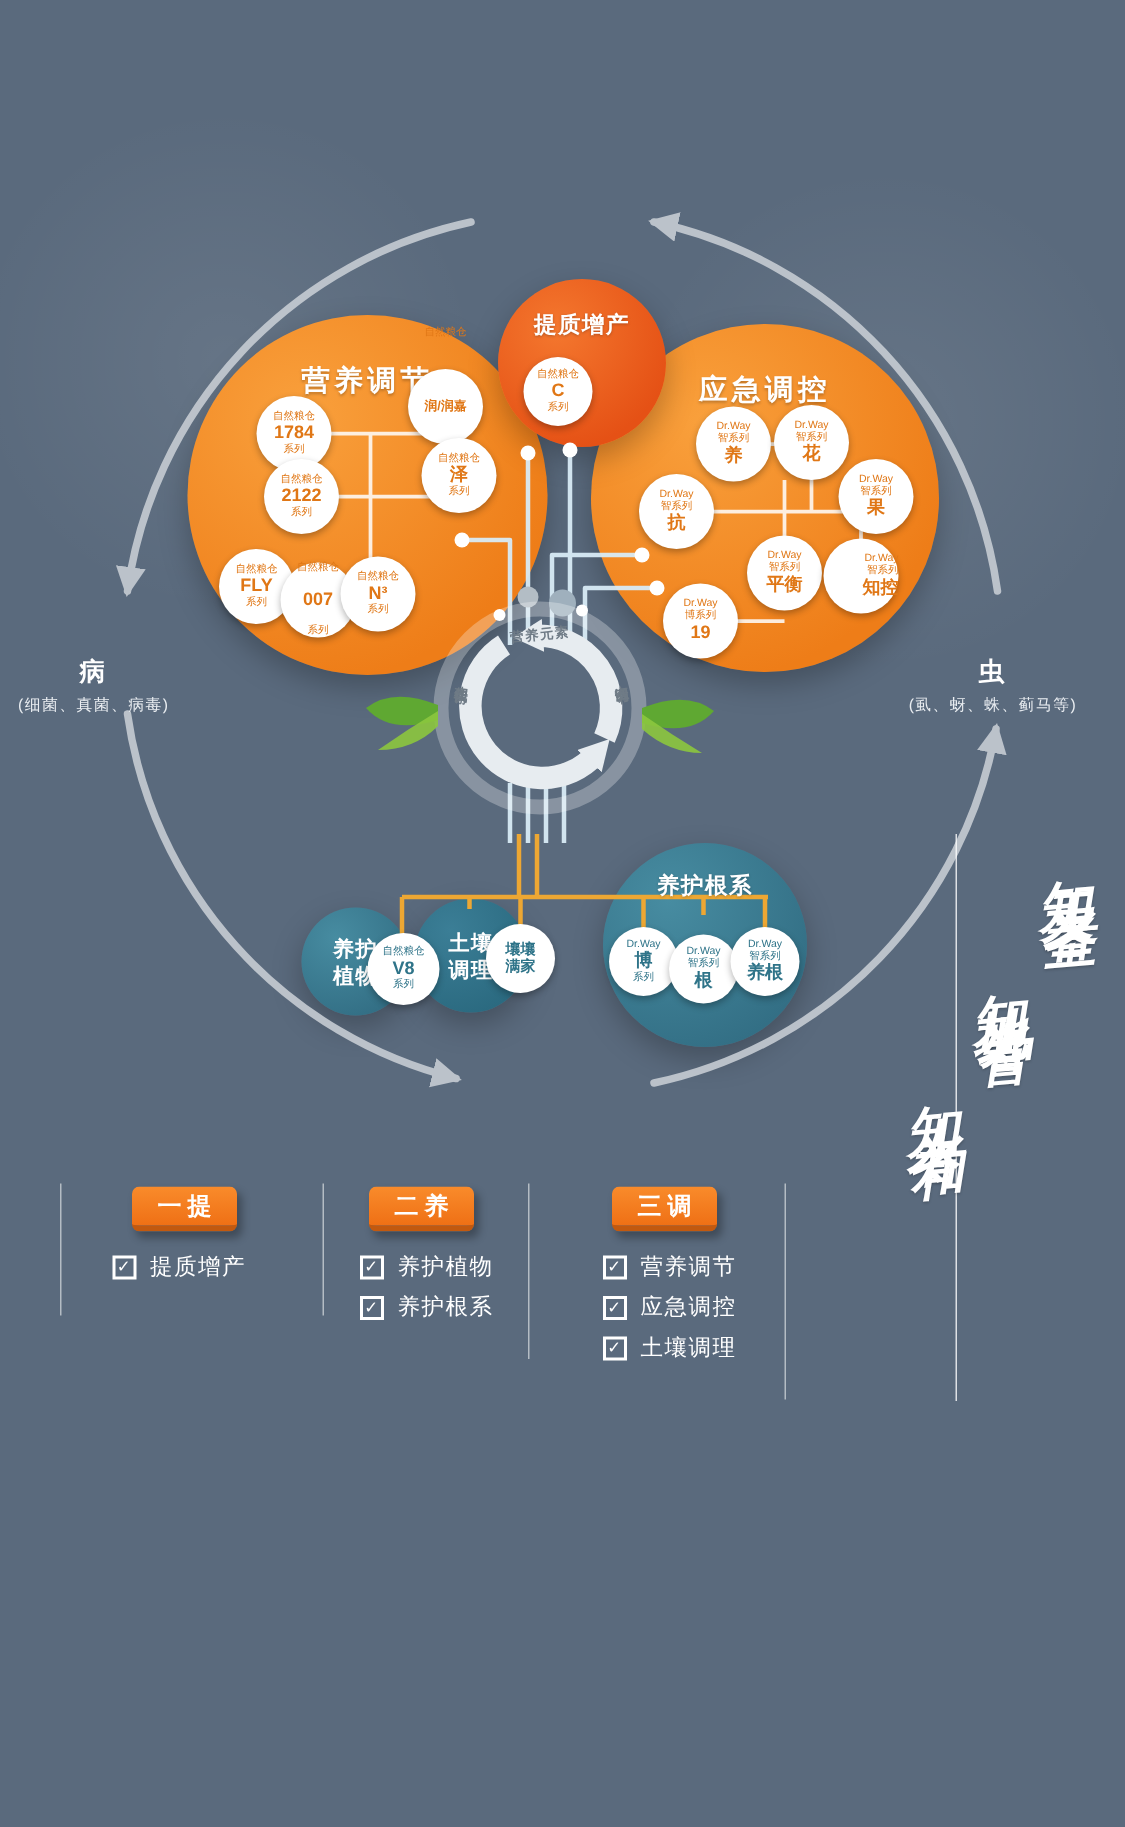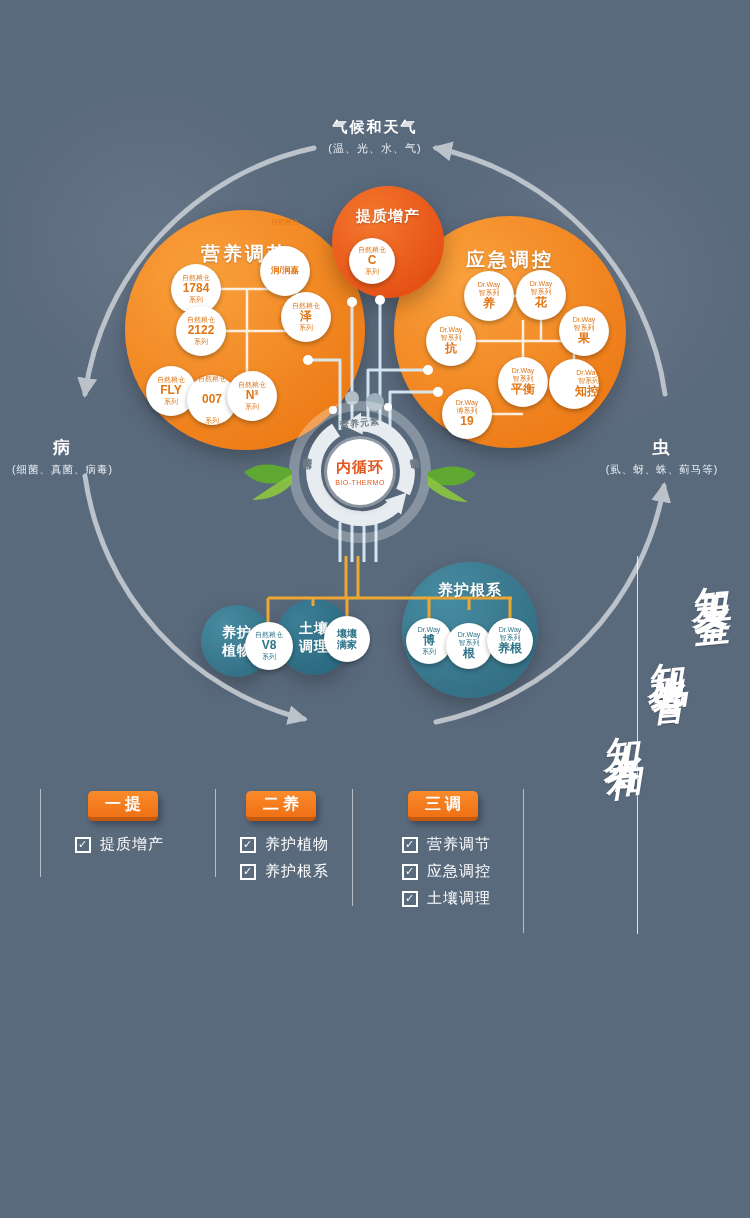--- a/index.html
+++ b/index.html
@@ -144,21 +144,21 @@
   <div class="big-title" style="left:125px;top:241px;width:240px;">营养调节</div>
   <div class="big-title" style="left:394px;top:247px;width:232px;">应急调控</div>
   <div class="mid-title" style="left:332px;top:207px;width:112px;">提质增产</div>
   <div class="mid-title" style="left:402px;top:581px;width:136px;">养护根系</div>
 
   <div class="prod natural t-orange" style="left:171px;top:264px;width:50px;height:50px;text-align:center;">
     <span class="l1">自然粮仓</span>
     <span class="l2">1784</span>
     <span class="l3">系列</span>
   </div>
-  <div class="prod natural t-orange" style="left:260px;top:246px;width:50px;height:50px;gap:40px;">
+  <div class="prod natural t-orange" style="left:272px;top:246px;width:50px;height:50px;gap:40px;">
     <span class="l1">自然粮仓</span>
     <span class="l2" style="font-size:8.5px;">润/润嘉</span>
     <span class="l3">系列</span>
   </div>
   <div class="prod natural t-orange" style="left:176px;top:306px;width:50px;height:50px;">
     <span class="l1">自然粮仓</span>
     <span class="l2">2122</span>
     <span class="l3">系列</span>
   </div>
   <div class="prod natural t-orange" style="left:281px;top:292px;width:50px;height:50px;">
@@ -243,32 +243,24 @@
     <span class="l1">Dr.Way</span>
     <span class="l2">智系列</span>
     <span class="l3">根</span>
   </div>
   <div class="prod drway t-teal" style="left:487px;top:618px;width:46px;height:46px;">
     <span class="l1">Dr.Way</span>
     <span class="l2">智系列</span>
     <span class="l3">养根</span>
   </div>
 
-  <div class="hub-core" style="left:327px;top:439px;">
-    <div class="hub-title">内循环</div>
-    <div class="hub-sub">BIO-THERMO</div>
-  </div>
   <div class="ring-label" style="left:320px;top:417px;width:80px;transform:rotate(-6deg);">营养元素</div>
   <div class="ring-label vert" style="left:302px;top:450px;transform:rotate(8deg);">生理代谢</div>
   <div class="ring-label vert" style="left:406px;top:450px;transform:rotate(-8deg);">内源调节</div>
 
-  <div class="cycle-label" style="left:275px;top:118px;width:200px;">
-    <div class="cycle-title">气候和天气</div>
-    <div class="cycle-sub">(温、光、水、气)</div>
-  </div>
   <div class="cycle-label" style="left:0px;top:436px;width:125px;">
     <div class="cycle-title big">病</div>
     <div class="cycle-sub" style="font-size:10.5px;">(细菌、真菌、病毒)</div>
   </div>
   <div class="cycle-label" style="left:592px;top:436px;width:140px;">
     <div class="cycle-title big">虫</div>
     <div class="cycle-sub" style="font-size:10.5px;">(虱、蚜、蛛、蓟马等)</div>
   </div>
 
   <div class="vline" style="left:40px;top:789px;height:88px;"></div>

